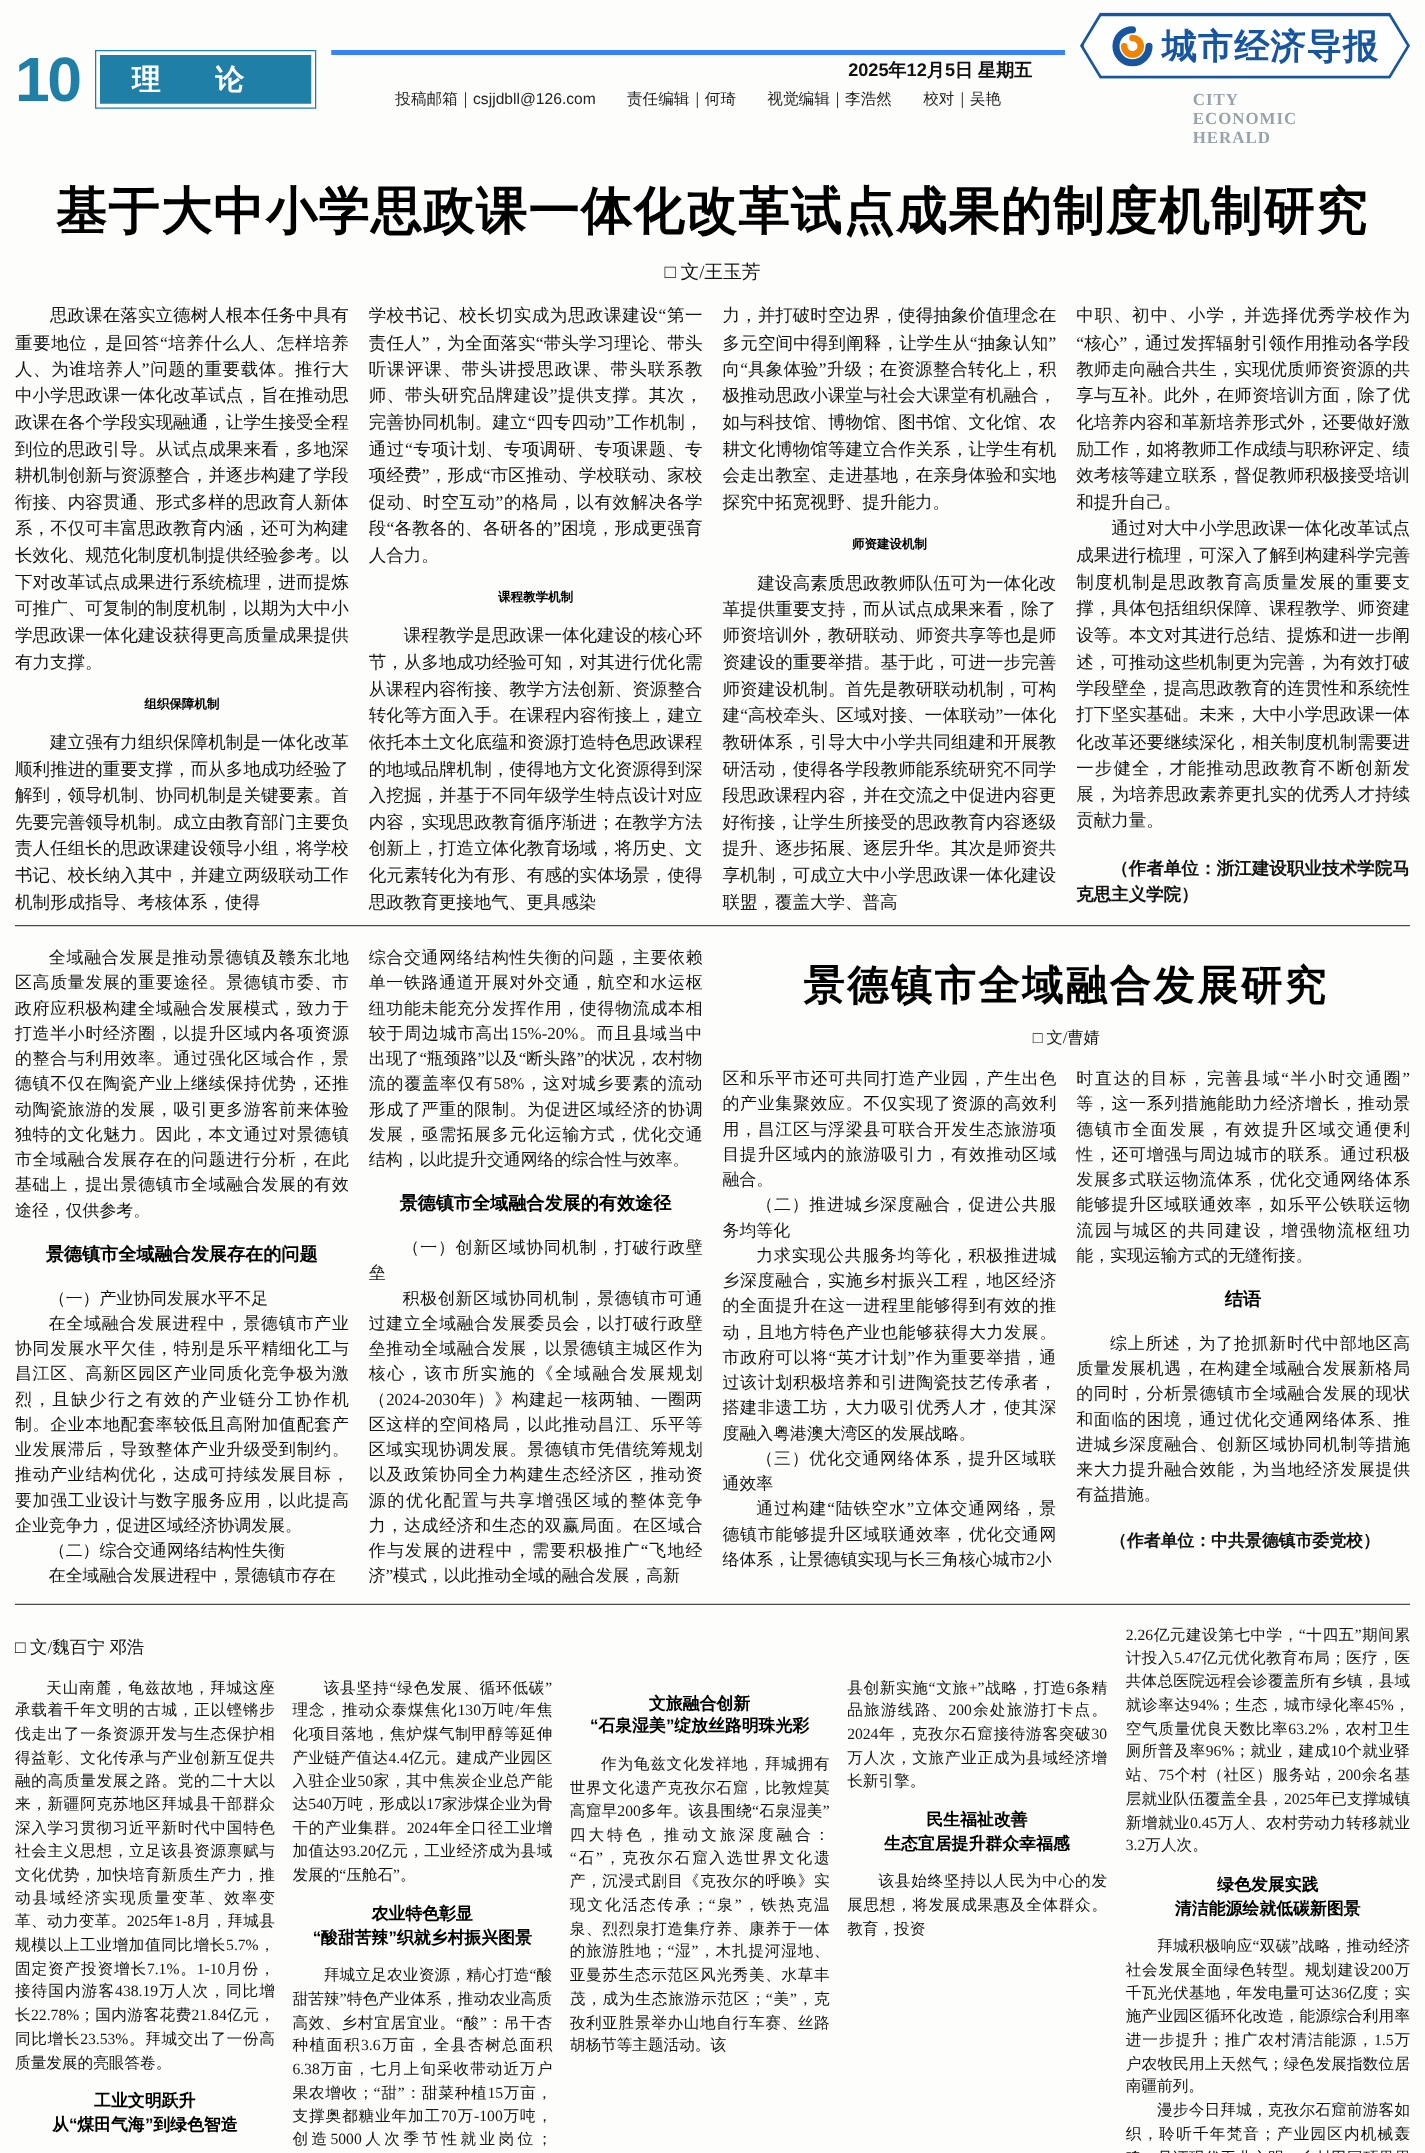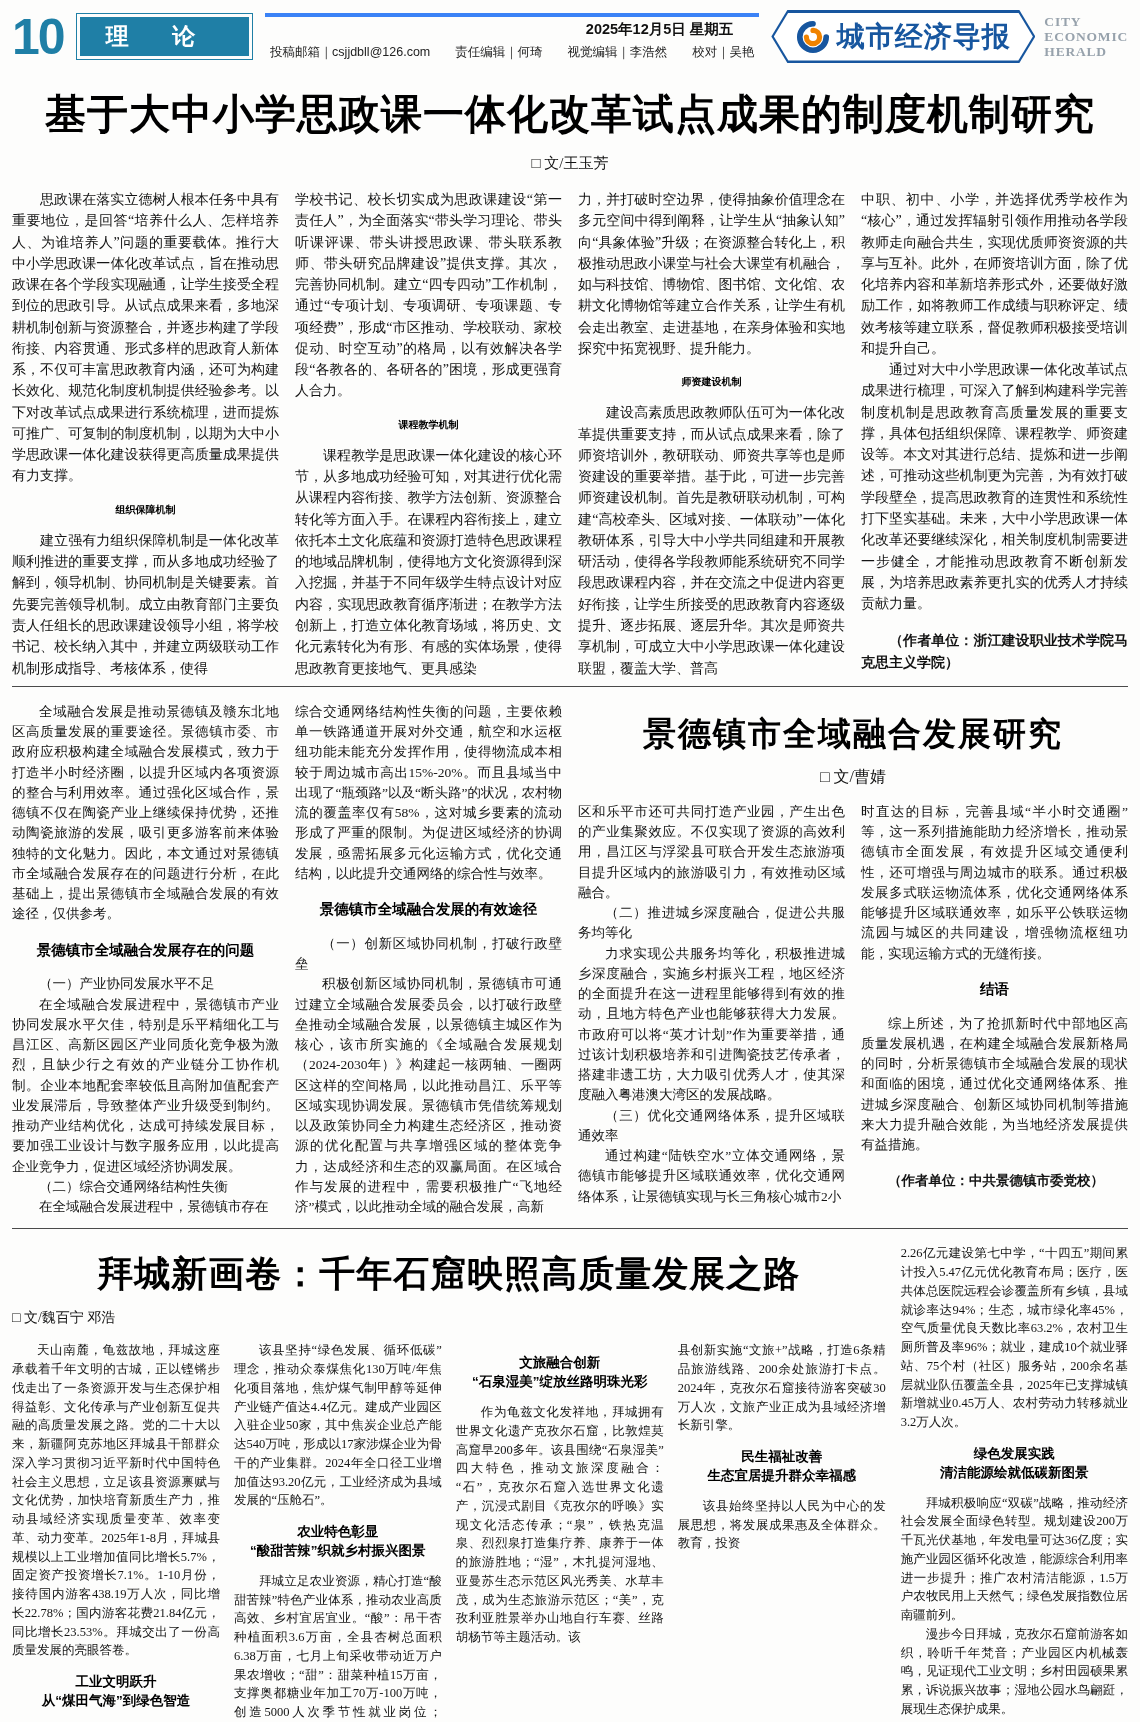--- a/index.html
+++ b/index.html
@@ -11,21 +11,21 @@
   .pagenum{font-family:"Liberation Sans","DejaVu Sans",sans-serif;font-weight:bold;
            font-size:50px;line-height:1;color:var(--teal,#1f7fa6);letter-spacing:-2px;}
   .secbox{border:1px solid var(--teal,#1f7fa6);padding:3px;}
   .secbox-in{background:var(--teal,#1f7fa6);color:#fff;font-weight:bold;font-size:23px;
              padding:4px 10px 4px 26px;letter-spacing:1.9em;white-space:nowrap;
              font-family:"Liberation Sans","DejaVu Sans",sans-serif;}
   .hdr-center{flex:1;border-top:4px solid #3b82f6;padding-top:3px;min-width:0;
               font-family:"Liberation Sans","DejaVu Sans",sans-serif;}
   .hdr-date{text-align:right;font-size:14.5px;font-weight:bold;padding-right:26px;color:#111;}
   .hdr-contact{text-align:center;font-size:12.5px;margin-top:5px;color:#222;}
-  .mast{display:flex;align-items:center;gap:9px;}
+  .mast{display:flex;align-items:center;gap:9px;flex-direction:column;}
   .hex-o{background:var(--mblue,#17569f);padding:2.5px;
          clip-path:polygon(16px 0,calc(100% - 16px) 0,100% 50%,calc(100% - 16px) 100%,16px 100%,0 50%);}
   .hex-i{background:#fff;display:flex;align-items:center;gap:7px;padding:5px 22px;
          clip-path:polygon(14.5px 0,calc(100% - 14.5px) 0,100% 50%,calc(100% - 14.5px) 100%,14.5px 100%,0 50%);}
   .mast-cn{font-size:28px;font-weight:900;color:var(--mblue,#17569f);letter-spacing:1px;white-space:nowrap;}
   .mast-en{color:#97a2ac;font-weight:bold;font-size:13.5px;line-height:1.12;letter-spacing:.8px;
            white-space:pre-line;}
 
   
   .divider{border:none;border-top:1.5px solid #4a4a4a;margin:7px 0;}
@@ -43,21 +43,21 @@
   .byline{text-align:center;font-size:15px;margin:12px 0 16px;color:#111;}
   .a1 .col{font-size:14px;line-height:1.52;}
   .a1 .subhead{font-size:10px;font-family:Liberation Serif, serif;}
 
   
   .a2{display:flex;gap:16px;padding:8px 0 4px;}
   .a2-half{width:calc(50% - 8px);min-width:0;}
   .a2 .col{font-size:13.5px;line-height:1.5;}
   .a2 .subhead{font-size:14.5px;}
   .a2-title{font-size:33px;font-weight:900;text-align:center;letter-spacing:2px;margin:10px 0 2px;color:#000;}
-  .a2-byline{text-align:center;font-size:16px;margin:10px 0 14px;}
+  .a2-byline{text-align:center;font-size:13px;margin:10px 0 14px;}
 
   
   .a3{display:flex;gap:15px;padding:8px 0 0;}
   .a3-left{width:calc(79% - 8px);min-width:0;}
   .a3-side{flex:1;min-width:0;font-size:12.5px;line-height:1.5;}
   .a3-side p{margin:0;text-indent:2em;text-align:justify;}
   .a3-side p.cont{text-indent:0;}
   .a3-title{font-size:36px;font-weight:900;text-align:center;letter-spacing:1px;margin:6px 0 2px;color:#000;}
   .a3-byline{font-size:14px;margin:10px 0 14px;}
   .a3 .cols{gap:14px;}
@@ -162,21 +162,20 @@
             <div class="author-note">（作者单位：中共景德镇市委党校）</div>
           </div>
       </div>
     </div>
   </section>
 
   <hr class="divider">
 
   <section class="a3">
     <div class="a3-left">
-      <h2 class="a3-title">拜城新画卷：千年石窟映照高质量发展之路</h2>
       <div class="a3-byline">□ 文/魏百宁 邓浩</div>
       <div class="cols">
         <div class="col">
             <p>天山南麓，龟兹故地，拜城这座承载着千年文明的古城，正以铿锵步伐走出了一条资源开发与生态保护相得益彰、文化传承与产业创新互促共融的高质量发展之路。党的二十大以来，新疆阿克苏地区拜城县干部群众深入学习贯彻习近平新时代中国特色社会主义思想，立足该县资源禀赋与文化优势，加快培育新质生产力，推动县域经济实现质量变革、效率变革、动力变革。2025年1-8月，拜城县规模以上工业增加值同比增长5.7%，固定资产投资增长7.1%。1-10月份，接待国内游客438.19万人次，同比增长22.78%；国内游客花费21.84亿元，同比增长23.53%。拜城交出了一份高质量发展的亮眼答卷。</p>
             <div class="subhead two-line">工业文明跃升
 从“煤田气海”到绿色智造</div>
           </div>
         <div class="col">
             <p>该县坚持“绿色发展、循环低碳”理念，推动众泰煤焦化130万吨/年焦化项目落地，焦炉煤气制甲醇等延伸产业链产值达4.4亿元。建成产业园区入驻企业50家，其中焦炭企业总产能达540万吨，形成以17家涉煤企业为骨干的产业集群。2024年全口径工业增加值达93.20亿元，工业经济成为县域发展的“压舱石”。</p>
             <div class="subhead two-line">农业特色彰显

